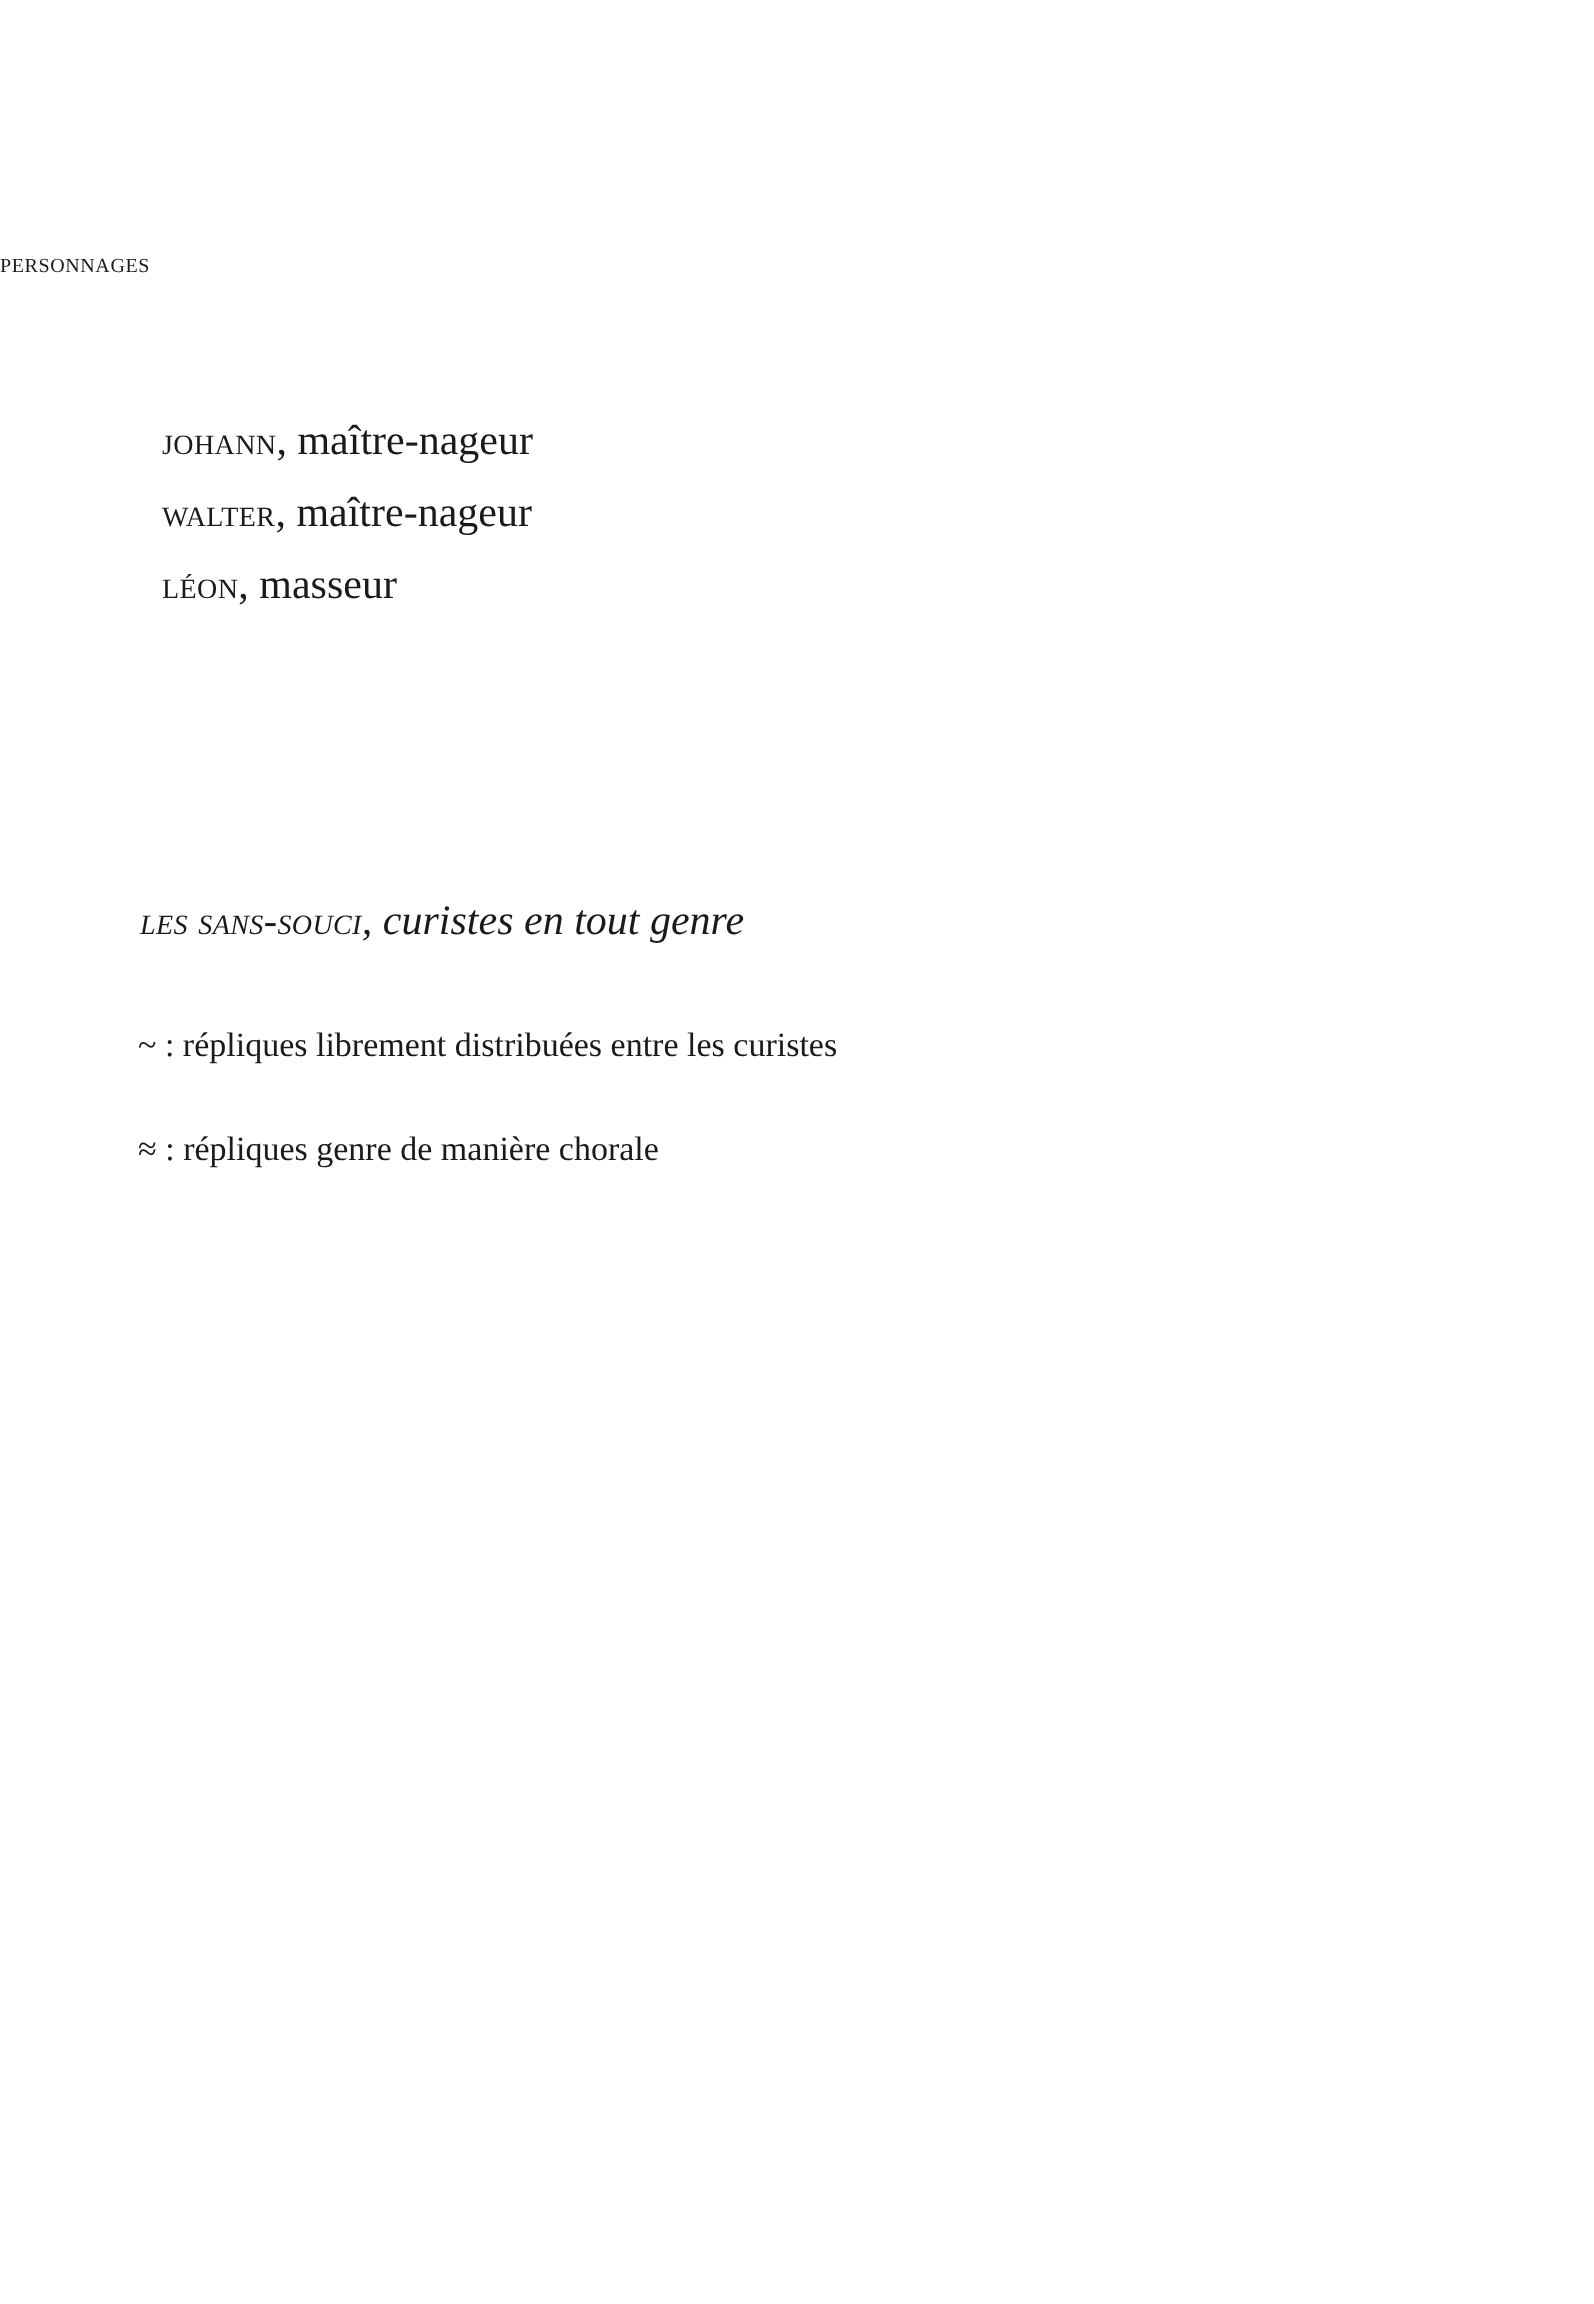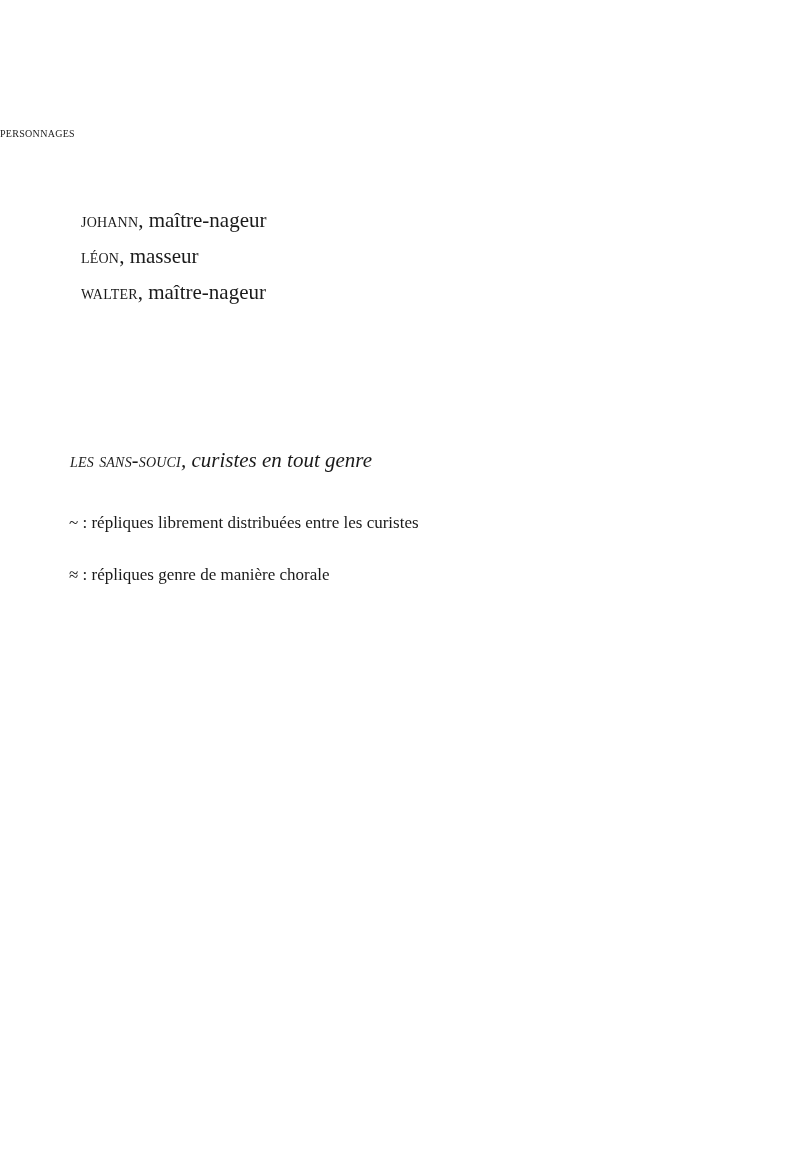--- a/index.html
+++ b/index.html
@@ -67,22 +67,22 @@
     .legend.l1 { top: 509px; }
     .legend.l2 { top: 561px; }
   </style>
 </head>
 <body>
 
 <div class="heading">PERSONNAGES</div>
 
 <ul class="cast">
   <li><span class="sc">JOHANN</span><span>, </span><span>maître-nageur</span></li>
+  <li><span class="sc">WALTER</span><span>, </span><span>maître-nageur</span></li>
   <li><span class="sc">LÉON</span><span>, </span><span>masseur</span></li>
-  <li><span class="sc">WALTER</span><span>, </span><span>maître-nageur</span></li>
 </ul>
 
 <div class="group">
   <span class="sc">LES SANS-SOUCI</span><span>, </span><span>curistes en tout genre</span>
 </div>
 
 <div class="legend l1">
   <span>~</span><span> : répliques librement distribuées entre les curistes</span>
 </div>
 

